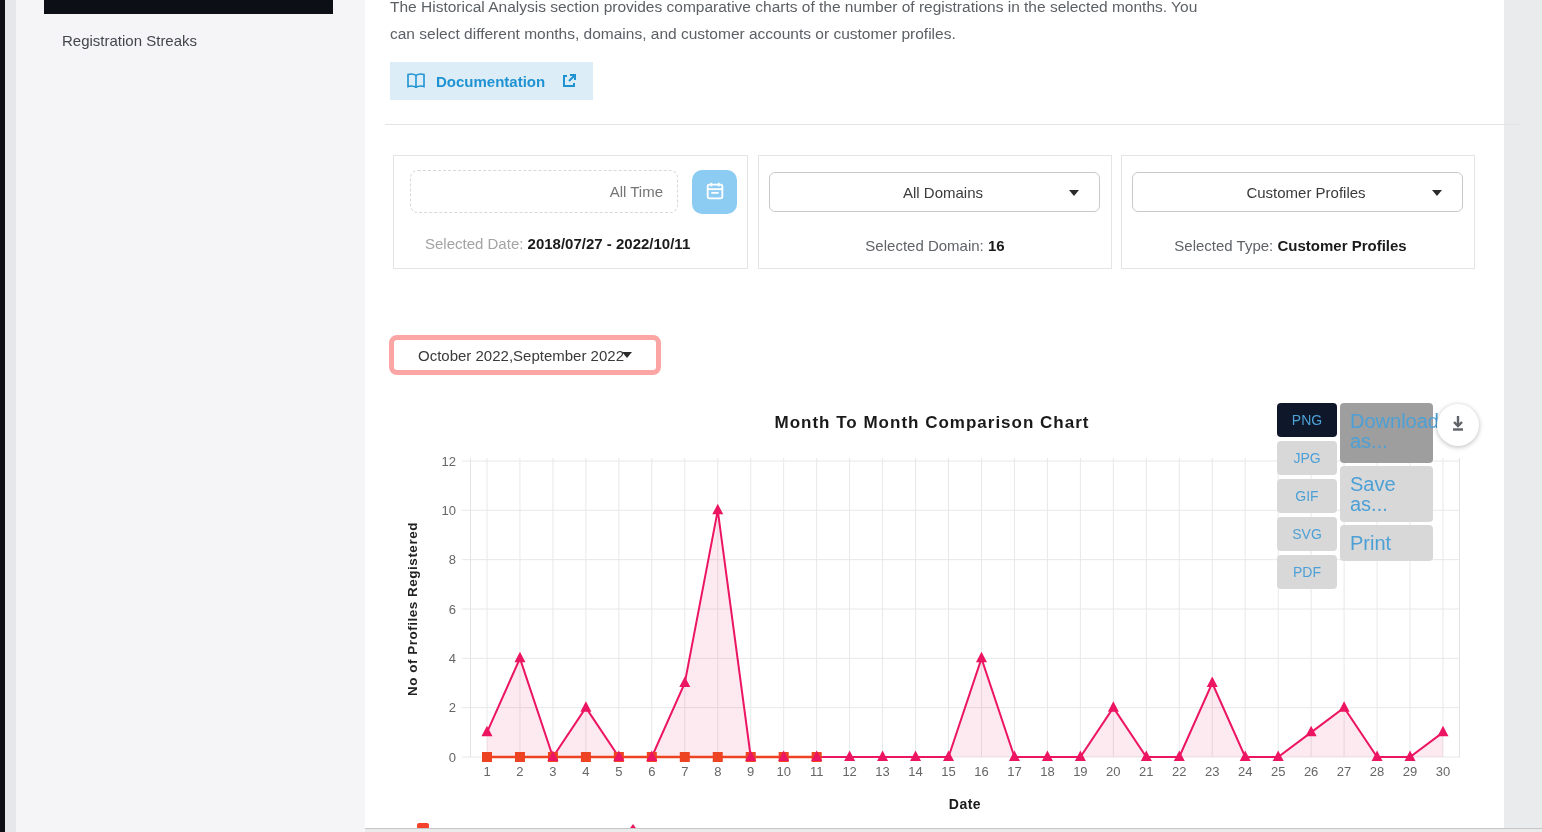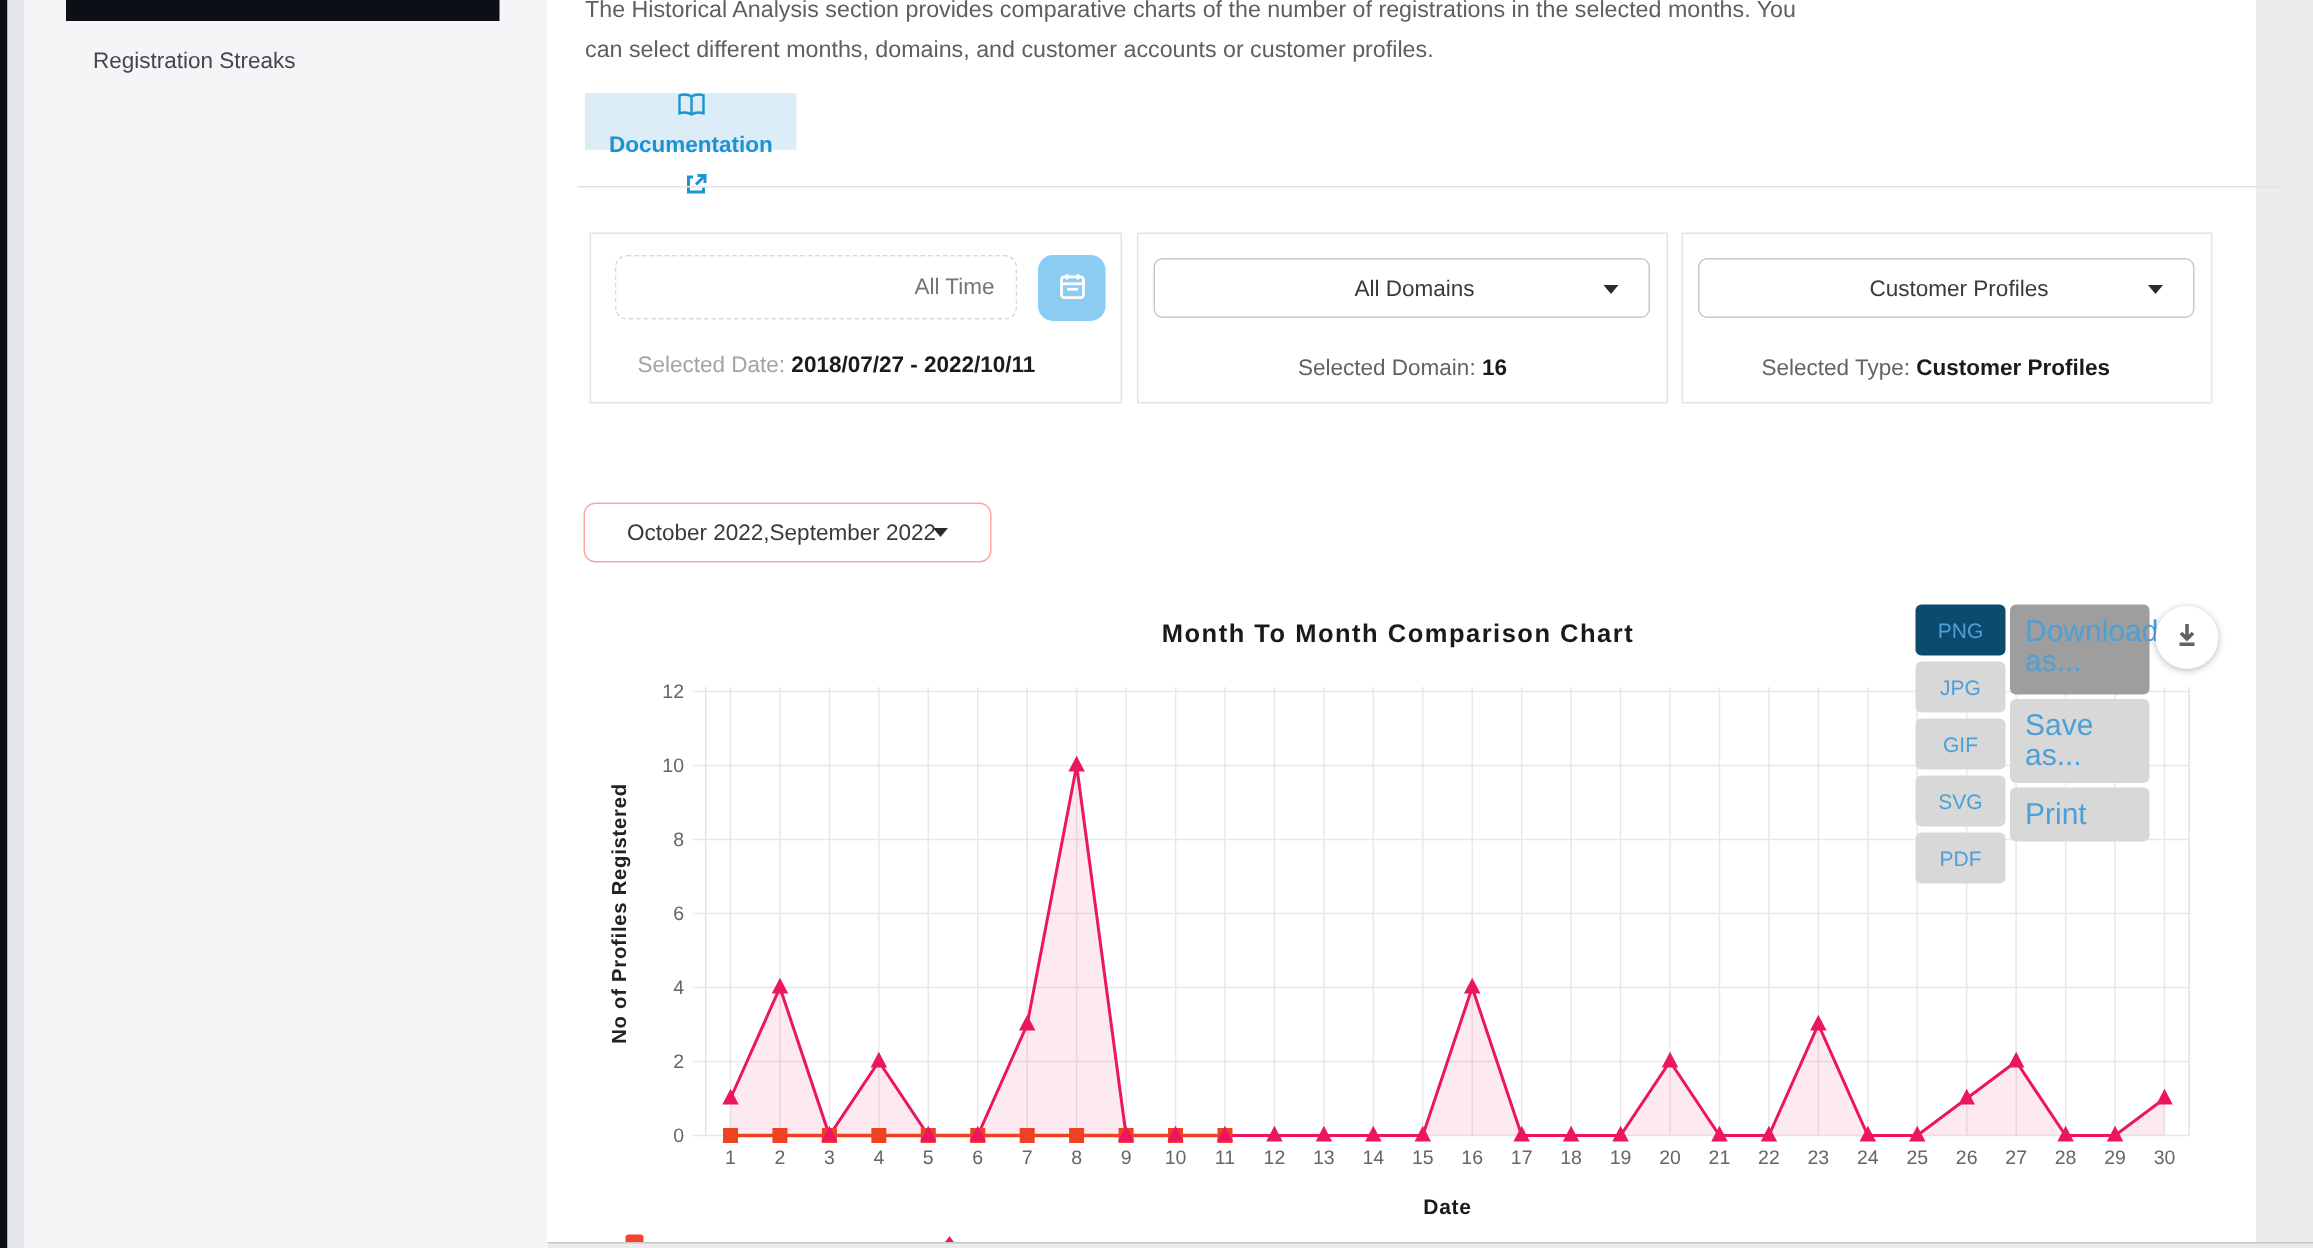--- a/index.html
+++ b/index.html
@@ -17,21 +17,21 @@
 
   
   .right-strip { left:1504px; top:0; width:38px; height:832px; background:#eaebed; }
 
   
   .intro { left:390px; top:-7px; width:1140px; font-size:15.5px; color:#5c6065; line-height:27px; }
 
   
   .doc-btn { left:390px; top:62px; height:38px; display:inline-flex; align-items:center;
     gap:10px; padding:0 16px; background:#ddedf8; color:#1f93d2; font-size:15px;
-    font-weight:bold; cursor:pointer;flex-direction:column; }
+    font-weight:bold; cursor:pointer; }
   .doc-btn svg { display:block; }
 
   .divider { left:385px; top:124px; width:1135px; height:1px; background:#e3e3e3; }
 
   
   .panel { background:#fff; border:1px solid #e4e4e4; }
   .panel-date { left:393px; top:155px; width:355px; height:114px; }
   .panel-domain { left:758px; top:155px; width:354px; height:114px; }
   .panel-type { left:1121px; top:155px; width:354px; height:114px; }
 
@@ -49,34 +49,34 @@
   .sel-type { left:1121px; top:237px; width:339px; text-align:center; color:#5f6368; }
 
   .dropdown { position:absolute; height:40px; border:1px solid #c9c9c9; border-radius:6px;
     background:#fff; display:flex; align-items:center; justify-content:center; gap:0;
     font-size:15px; color:#3a3a3a; cursor:pointer;padding-left:17px; }
   .dd-domain { left:769px; top:172px; width:331px; }
   .dd-type { left:1132px; top:172px; width:331px; }
   .caret { width:0; height:0; border-left:5px solid transparent; border-right:5px solid transparent;
     border-top:6px solid #2b2b2b; position:absolute; right:20px; top:17px; }
 
-  .month-select { left:389px; top:335px; width:272px; height:40px; border:1px solid #fca5a5;
+  .month-select { left:389px; top:335px; width:272px; height:40px; border:5px solid #fca5a5;
     border-radius:8px; background:#fff; display:flex; align-items:center; justify-content:center;
     font-size:15px; color:#3a3a3a; cursor:pointer; }
   .month-select .caret2 { width:0; height:0; border-left:5px solid transparent;
     border-right:5px solid transparent; border-top:6px solid #2b2b2b; margin-left:-2px; }
 
   
   #chart-wrap { left:380px; top:400px; width:1124px; height:428px; }
 
   
   .fmt-col { left:1277px; top:403px; display:flex; flex-direction:column; gap:4px; }
   .fmt-btn { width:60px; height:34px; border-radius:4px; background:#d8d8d8; color:#4da0d6;
     font-size:14px; text-align:center; line-height:34px; cursor:pointer; }
-  .fmt-btn.hl { background:#0c4a6e; }
+  .fmt-btn.hl { background:#0f172a; }
   .act-col { left:1340px; top:403px; display:flex; flex-direction:column; gap:3px; }
   .act-btn { width:93px; border-radius:4px; background:#d8d8d8; color:#4da0d6;
     font-size:20px; padding:8px 10px; line-height:20px; cursor:pointer; }
   .act-btn.hl { background:#9e9e9e; height:60px; }
   .dl-circle { left:1437px; top:404px; width:42px; height:42px; border-radius:50%;
     background:#fff; box-shadow:0 1px 5px rgba(0,0,0,.28); display:flex; align-items:center;
     justify-content:center; cursor:pointer; }
 
   
   .legend-square { left:417px; top:823px; width:12px; height:6px; background:#f4432a; border-radius:2px; }

